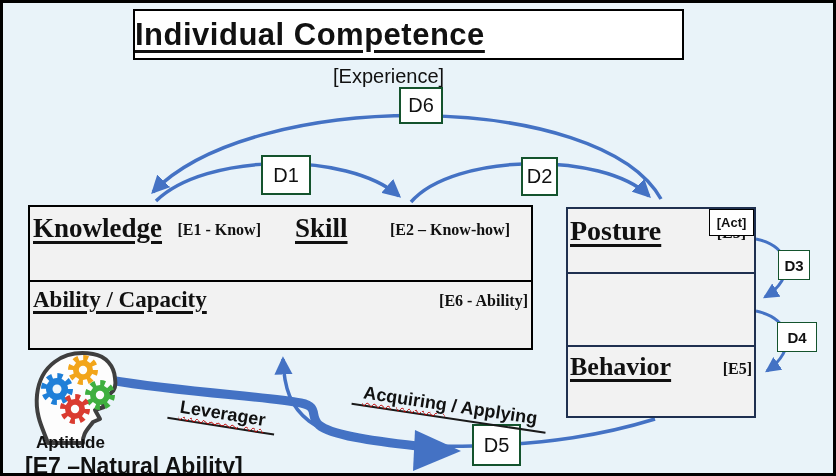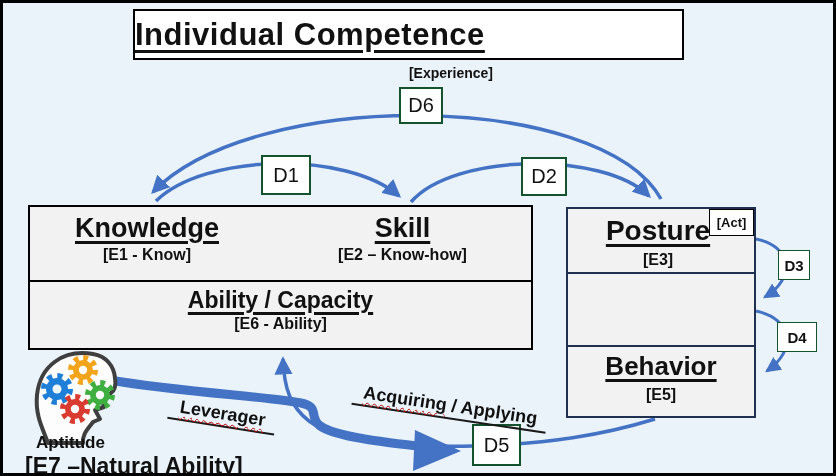--- a/index.html
+++ b/index.html
@@ -22,31 +22,31 @@
   }
 
   
   .conn{
     background:#fff;border:2px solid #14532d;box-sizing:border-box;
     display:flex;align-items:center;justify-content:center;font-size:20px;margin-left:16px;
   }
   .conn.small{font-size:15px;font-weight:700;border-width:1.5px;}
 
   
-  .experience{left:330px;top:62px;width:160px;text-align:right;font-size:14px;font-weight:700;}
+  .experience{left:330px;top:62px;width:160px;text-align:left;font-size:20px;font-weight:400;}
 
   
   .bigbox{background:#f2f2f2;box-sizing:border-box;}
   .left-box{left:25px;top:202px;width:505px;height:145px;border:2.5px solid #000;}
   .left-div{left:25px;top:277px;width:505px;height:0;border-top:2px solid #000;}
   .right-box{left:563px;top:204px;width:190px;height:211px;border:2.5px solid #1f3050;}
   .right-div1{left:563px;top:269px;width:190px;height:0;border-top:2px solid #1f3050;}
   .right-div2{left:563px;top:342px;width:190px;height:0;border-top:2px solid #1f3050;}
 
-  .cell{display:flex;flex-direction:column;align-items:center;justify-content:space-between;text-align:center;}
+  .cell{display:flex;align-items:center;justify-content:space-between;text-align:center;font-family:Liberation Serif, serif;}
   .cell .hd{font-weight:700;text-decoration:underline;text-decoration-thickness:2.5px;text-underline-offset:4px;line-height:1.15;}
   .cell .tag{font-weight:700;font-size:16px;margin-top:2px;}
 
   .knowledge-cell{left:30px;top:210px;width:228px;}
   .skill-cell{left:292px;top:210px;width:215px;}
   .ability-cell{left:30px;top:284px;width:495px;}
   .knowledge-cell .hd,.skill-cell .hd{font-size:27px;}
   .ability-cell .hd{font-size:23px;}
 
   .posture-cell{left:567px;top:212px;width:176px;}
@@ -138,21 +138,21 @@
   </div>
 
   <div class="abs experience">[Experience]</div>
   <div class="abs conn" style="left:380px;top:84px;width:44px;height:37px;">
     <span>D6</span>
   </div>
 
   <div class="abs conn" style="left:242px;top:152px;width:50px;height:40px;">
     <span>D1</span>
   </div>
-  <div class="abs conn" style="left:502px;top:154px;width:46px;height:39px;">
+  <div class="abs conn" style="left:502px;top:154px;width:37px;height:39px;">
     <span>D2</span>
   </div>
 
   <div class="abs bigbox left-box"></div>
   <div class="abs left-div"></div>
   <div class="abs cell knowledge-cell">
     <span class="hd">Knowledge</span>
     <span class="tag">[E1 - Know]</span>
   </div>
   <div class="abs cell skill-cell">

